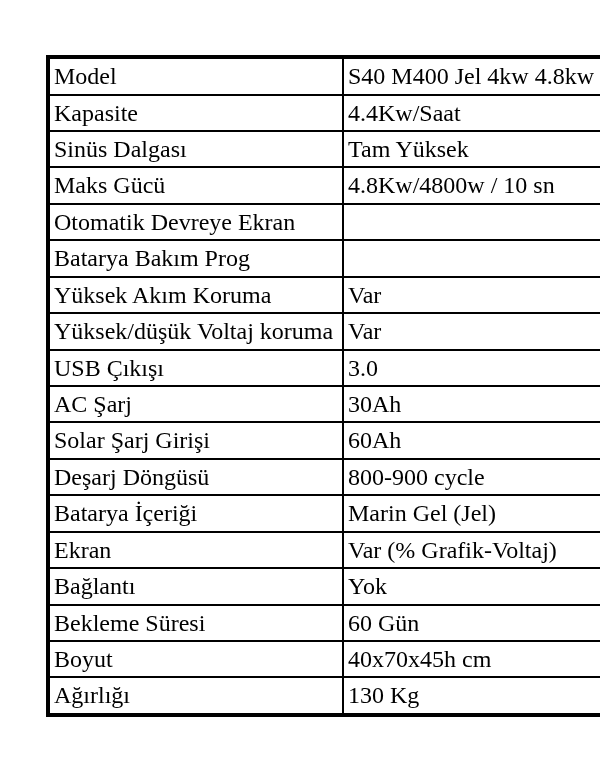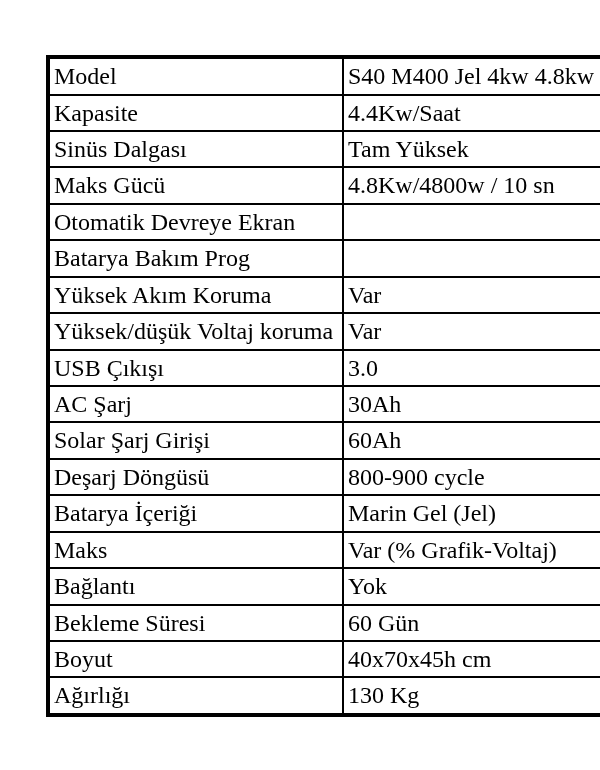--- a/index.html
+++ b/index.html
@@ -94,21 +94,21 @@
       </tr>
       <tr>
         <td class="label-cell">Deşarj Döngüsü</td>
         <td class="value-cell">800-900 cycle</td>
       </tr>
       <tr>
         <td class="label-cell">Batarya İçeriği</td>
         <td class="value-cell">Marin Gel (Jel)</td>
       </tr>
       <tr>
-        <td class="label-cell">Maks</td>
+        <td class="label-cell">Ekran</td>
         <td class="value-cell">Var (% Grafik-Voltaj)</td>
       </tr>
       <tr>
         <td class="label-cell">Bağlantı</td>
         <td class="value-cell">Yok</td>
       </tr>
       <tr>
         <td class="label-cell">Bekleme Süresi</td>
         <td class="value-cell">60 Gün</td>
       </tr>

